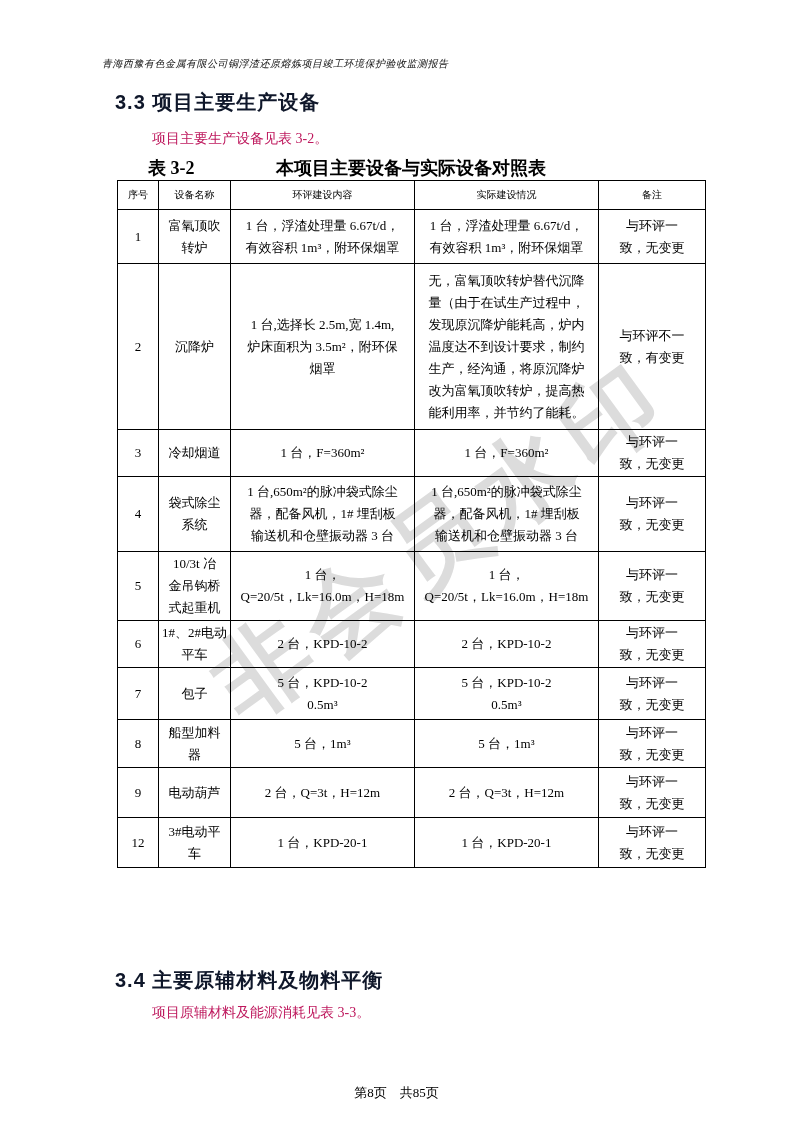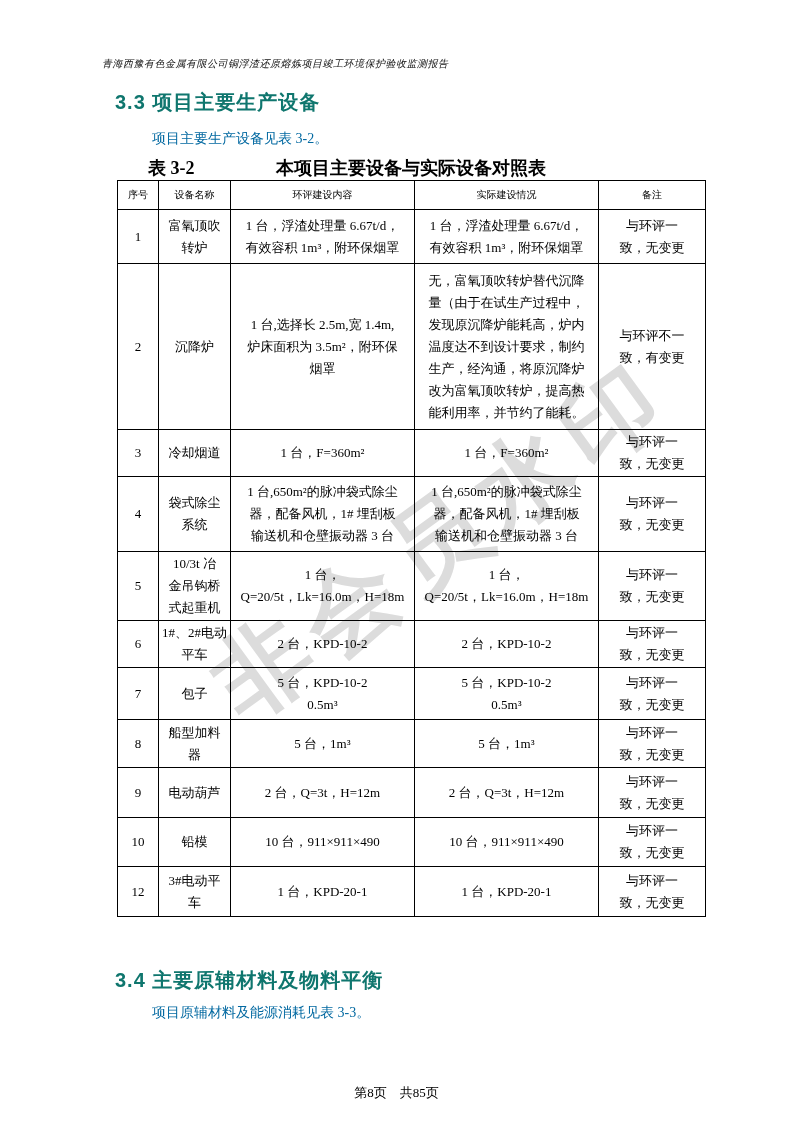--- a/index.html
+++ b/index.html
@@ -26,27 +26,27 @@
   .content{position:relative;z-index:1;}
   .doc-header{
     position:absolute;left:102px;top:57px;
     font-size:10px;font-style:italic;letter-spacing:0.5px;
     color:#111;
   }
   .h-section{
     position:absolute;left:115px;
     font-size:20px;font-weight:bold;letter-spacing:1px;
     font-family:"Liberation Sans", sans-serif;
-    color:#0f766e;
+    color:#0f172a;
   }
   .h-33{top:89px;}
   .h-34{top:967px;}
   .p-body{
     position:absolute;left:152px;
-    font-size:14px;color:#0369a1;
+    font-size:14px;color:#be185d;
   }
   .p-33{top:130px;}
   .p-34{top:1004px;}
   .tbl-caption{
     position:absolute;left:117px;top:156px;width:588px;height:22px;
     font-size:18px;font-weight:bold;
   }
   .tbl-caption .lbl{position:absolute;left:31px;top:0;}
   .tbl-caption .ttl{position:absolute;left:0;right:0;text-align:center;}
   table.equip{
@@ -202,28 +202,20 @@
 致，无变更</td>
         </tr>
         <tr style="height:50px">
           <td>9</td>
           <td>电动葫芦</td>
           <td>2 台，Q=3t，H=12m</td>
           <td>2 台，Q=3t，H=12m</td>
           <td>与环评一
 致，无变更</td>
         </tr>
-        <tr style="height:49px">
-          <td>10</td>
-          <td>铅模</td>
-          <td>10 台，911×911×490</td>
-          <td>10 台，911×911×490</td>
-          <td>与环评一
-致，无变更</td>
-        </tr>
         <tr style="height:50px">
           <td>12</td>
           <td>3#电动平
 车</td>
           <td>1 台，KPD-20-1</td>
           <td>1 台，KPD-20-1</td>
           <td>与环评一
 致，无变更</td>
         </tr>
       </tbody>

